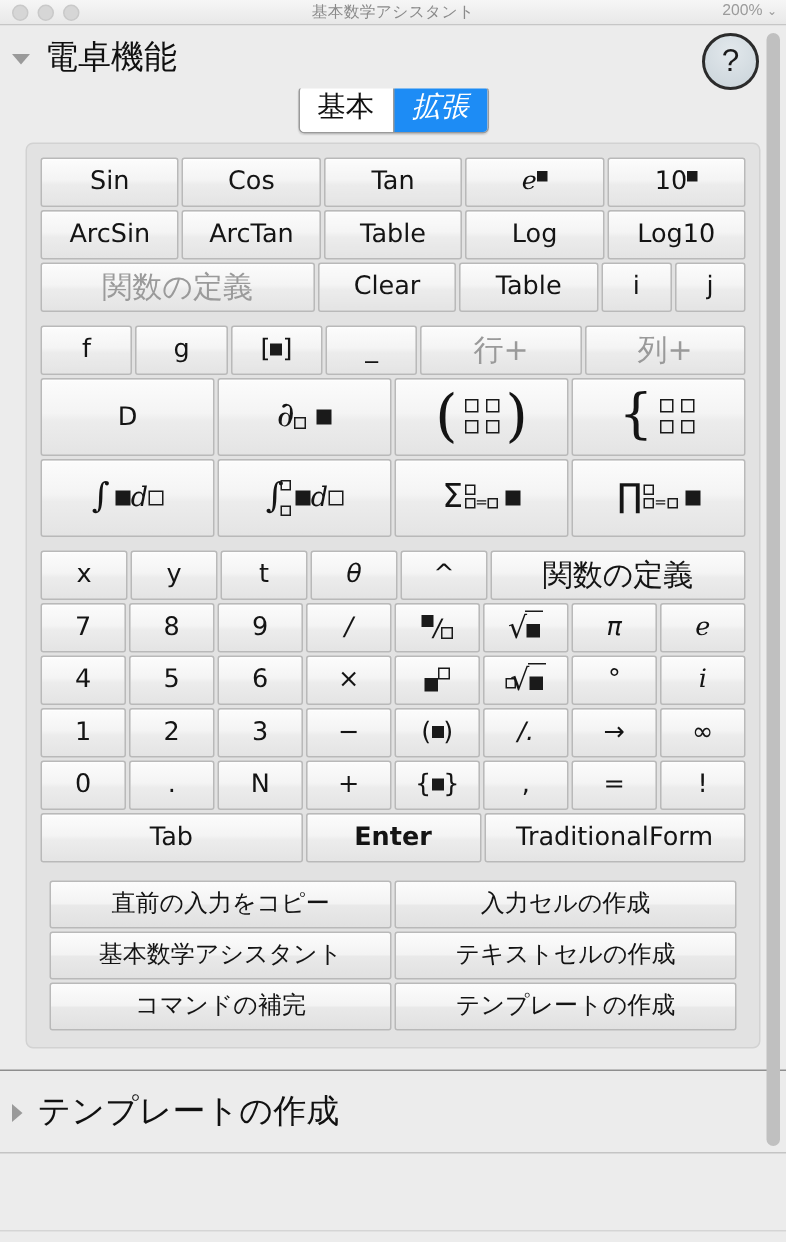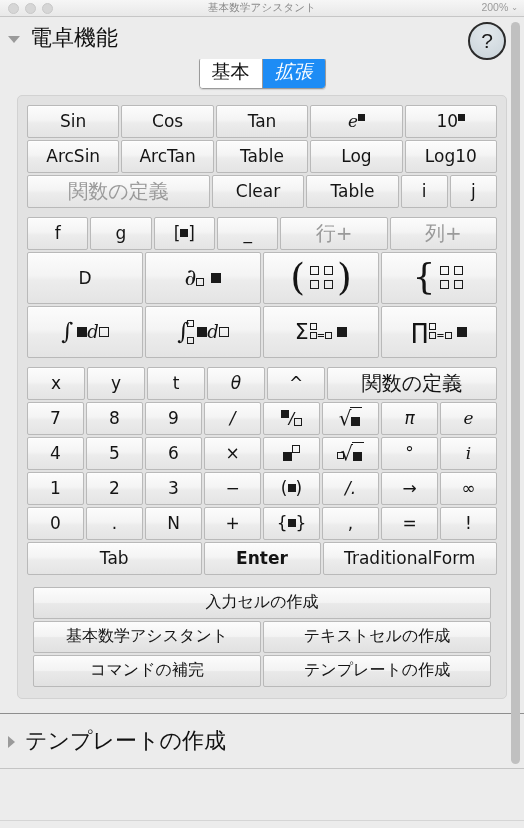--- a/index.html
+++ b/index.html
@@ -349,20 +349,21 @@
     </div>
     <div class="row">
       <div class="btn" style="flex:3 1 0">Tab</div>
       <div class="btn bold" style="flex:2 1 0">Enter</div>
       <div class="btn" style="flex:3 1 0">TraditionalForm</div>
     </div>
   </div>
 
   <div class="cmdwrap">
     <div class="cmdrow">
+      <div class="cmdbtn">直前の入力をコピー</div>
       <div class="cmdbtn">入力セルの作成</div>
     </div>
     <div class="cmdrow">
       <div class="cmdbtn">基本数学アシスタント</div>
       <div class="cmdbtn">テキストセルの作成</div>
     </div>
     <div class="cmdrow">
       <div class="cmdbtn">コマンドの補完</div>
       <div class="cmdbtn">テンプレートの作成</div>
     </div>

